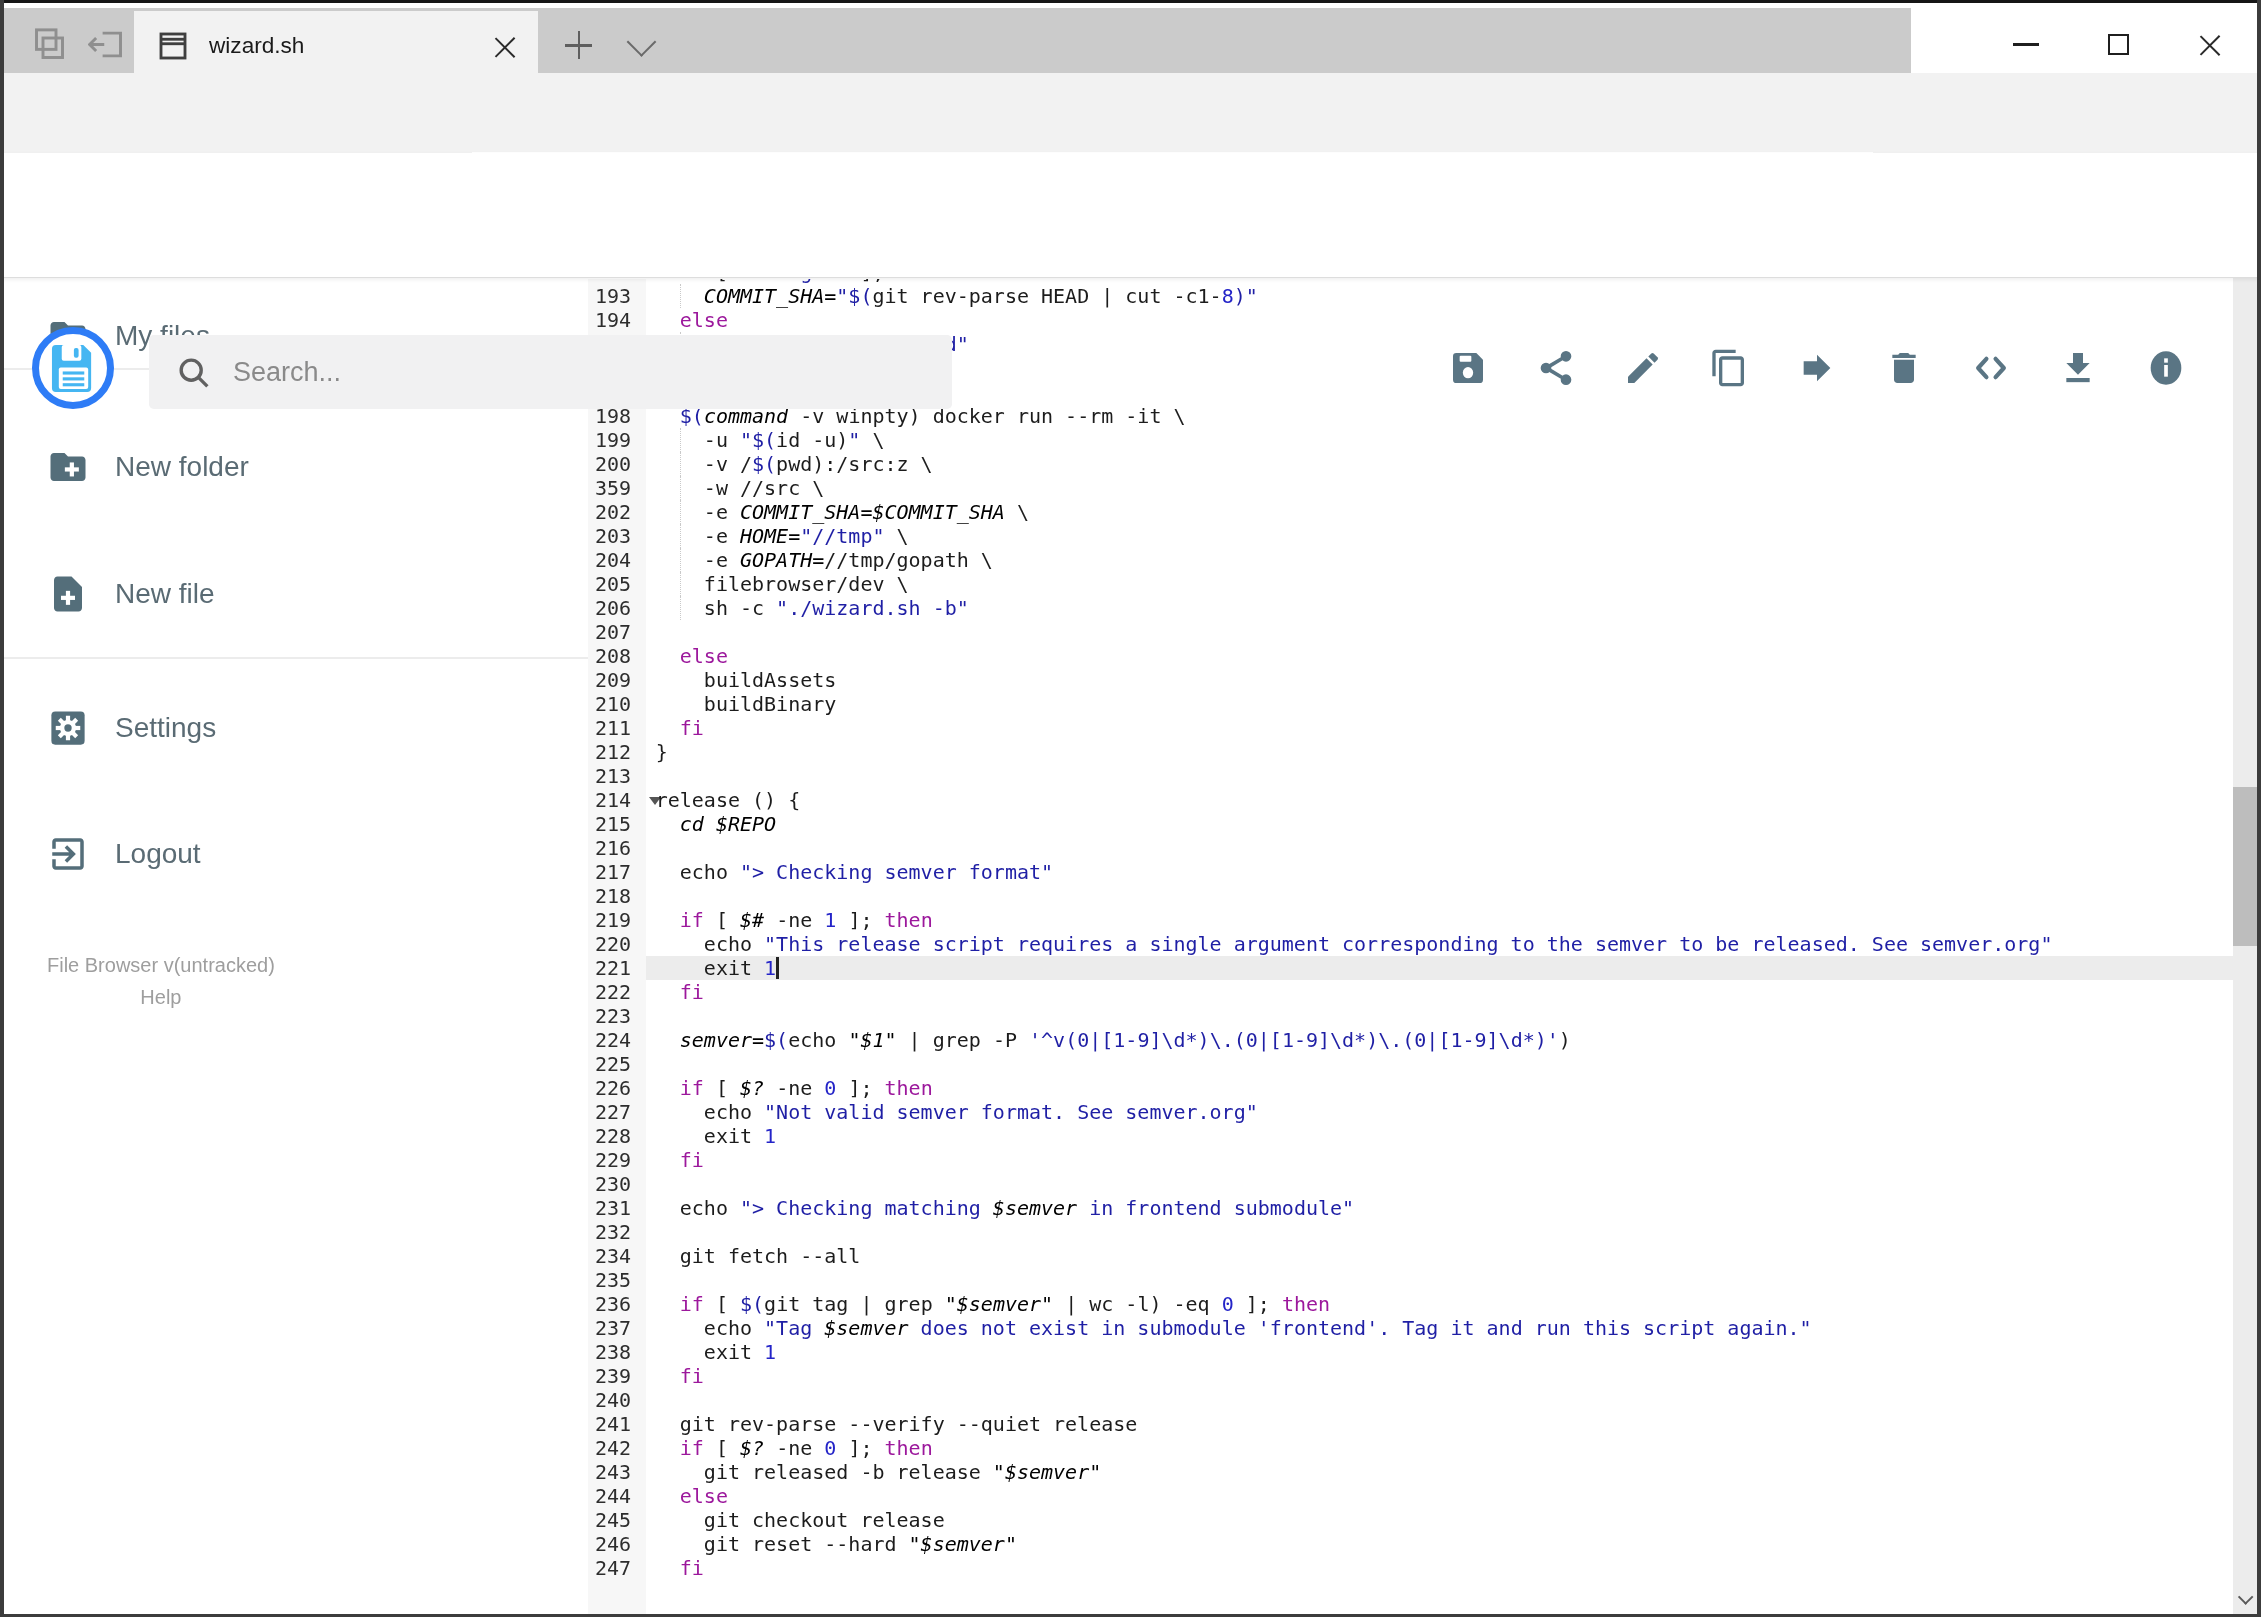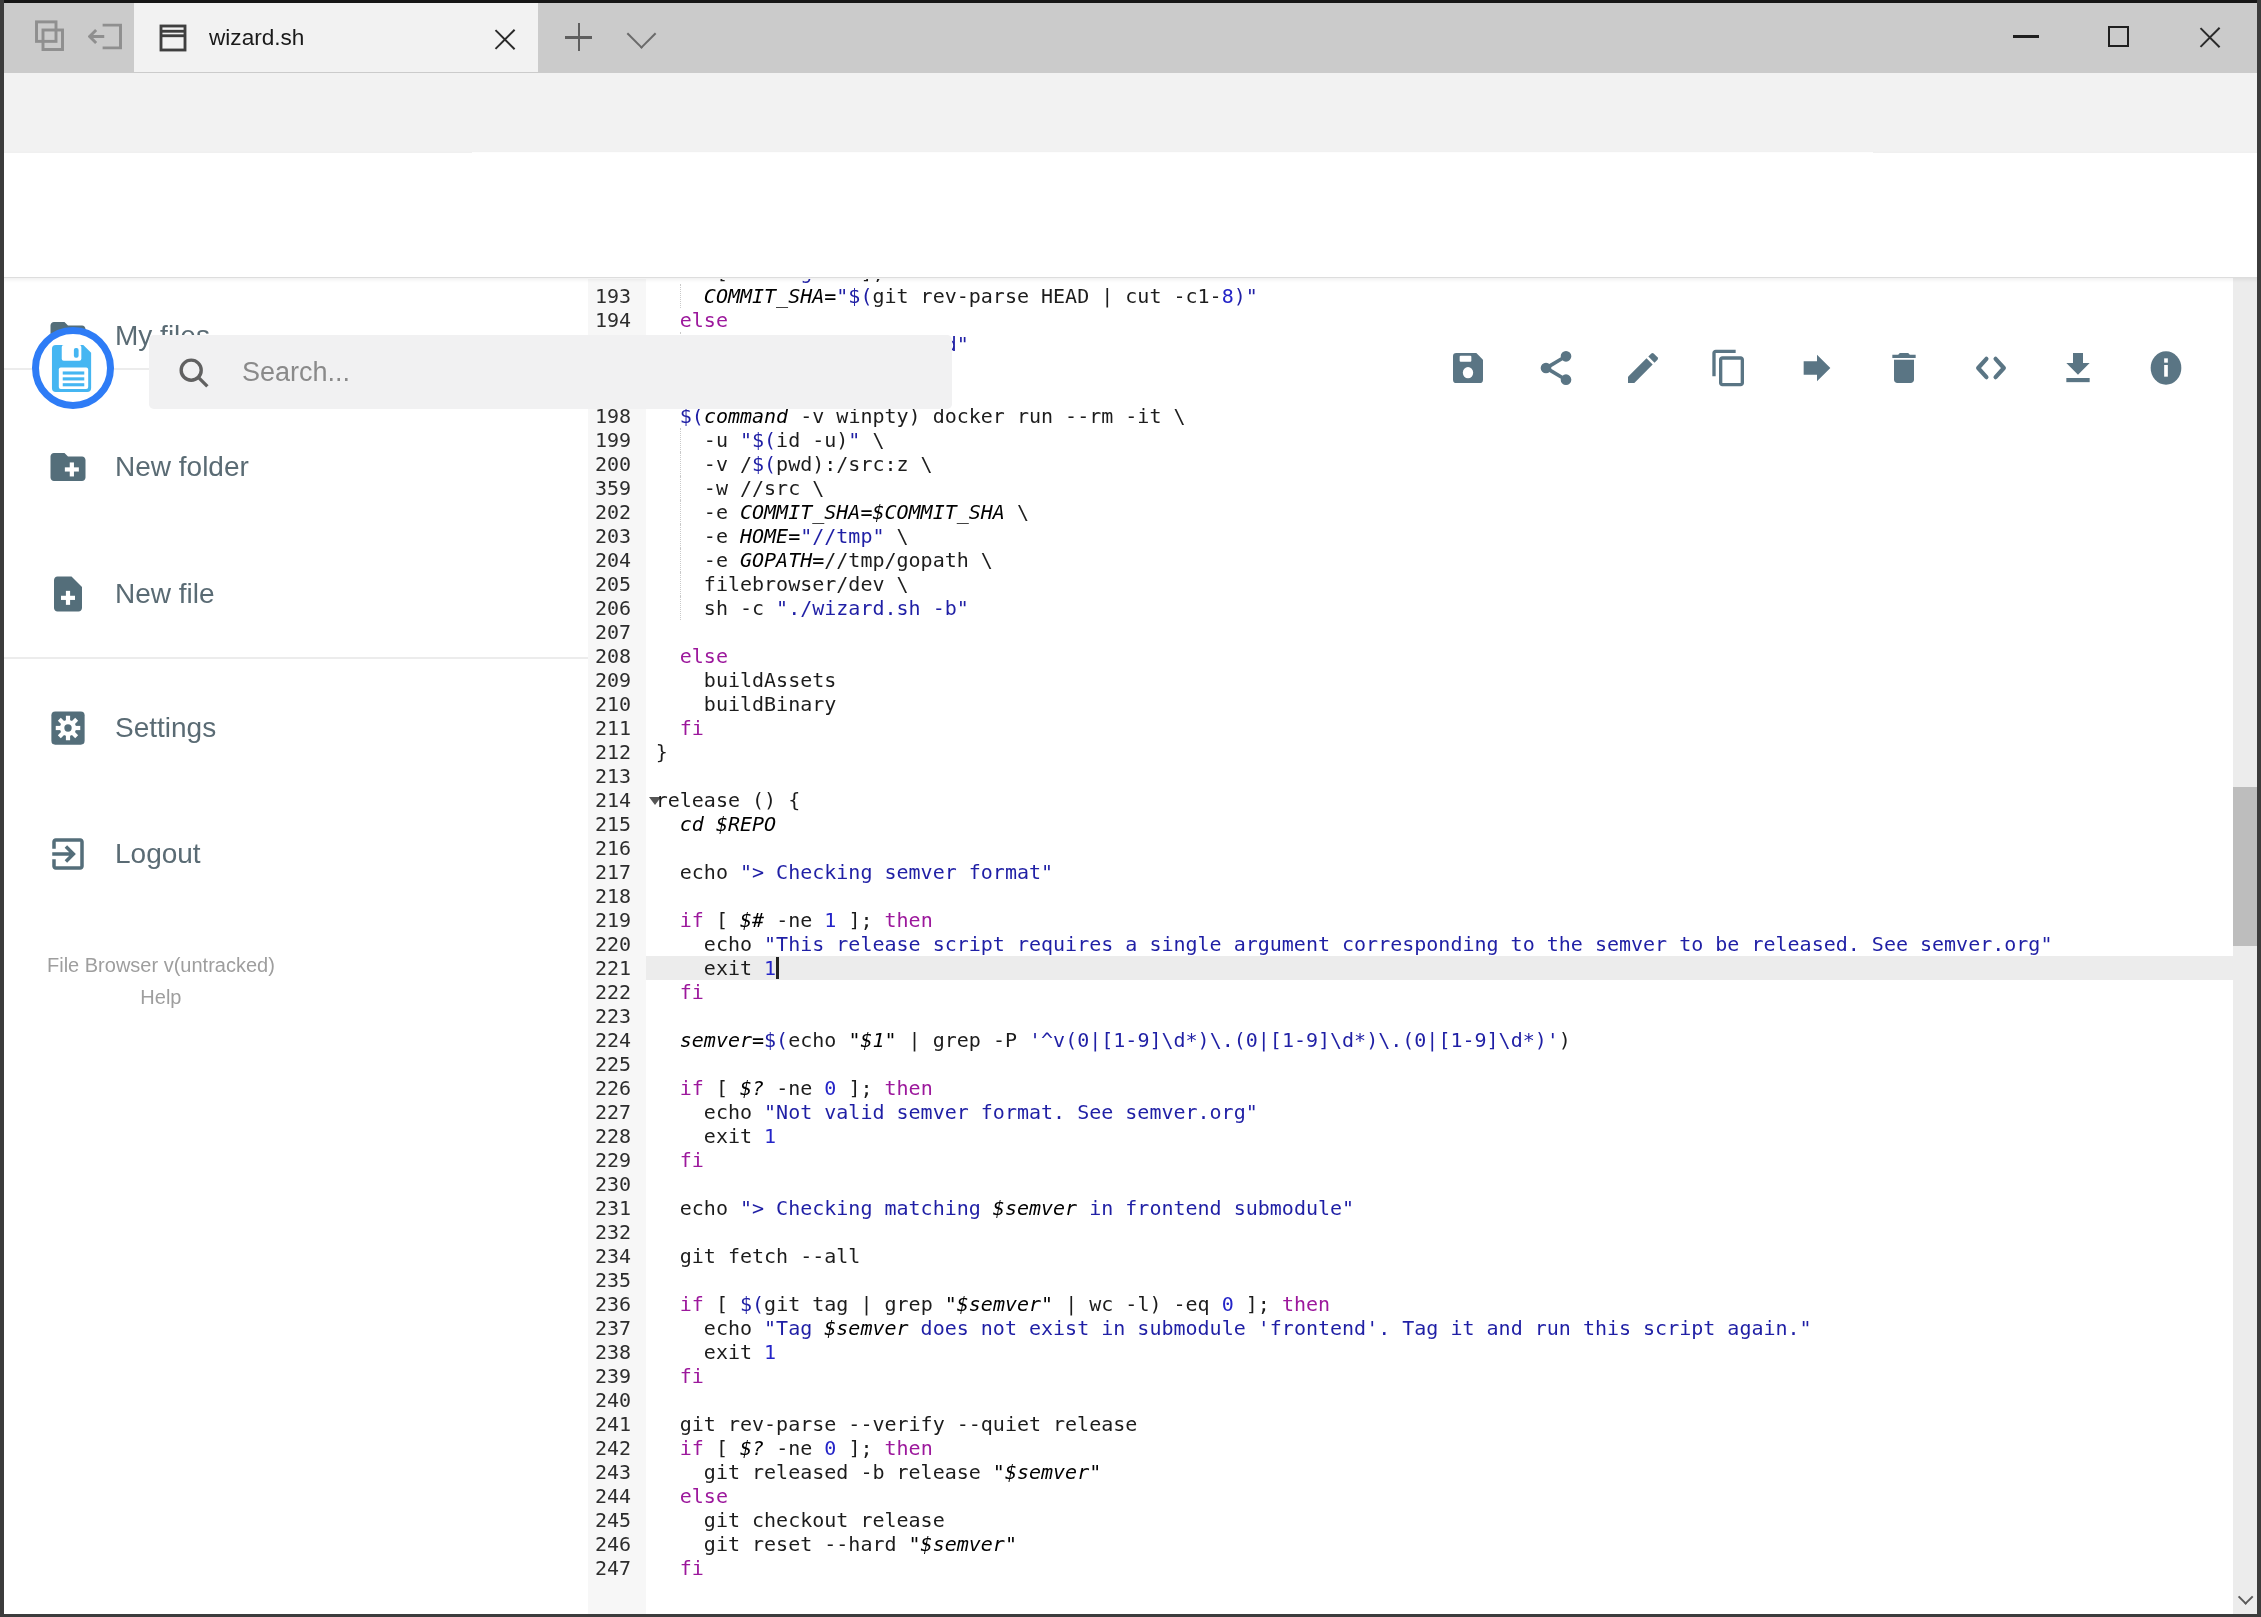--- a/index.html
+++ b/index.html
@@ -8,21 +8,21 @@
   #stage { position:absolute; left:0; top:0; width:2261px; height:1617px; background:#fff; }
 
   
   .win-border { position:absolute; background:#3c3c3c; z-index:50; }
   #border-top { left:0; top:0; width:2261px; height:3.2px; background:#161616; }
   #border-left { left:0; top:0; width:4px; height:1617px; }
   #border-right { left:2257px; top:0; width:4px; height:1617px; }
   #border-bottom { left:0; top:1614px; width:2261px; height:3.2px; }
 
   
-  #titlebar { position:absolute; left:0; top:0; width:2261px; height:73px; background:#cbcbcb; }
+  #titlebar { position:absolute; left:0; top:8px; width:1911px; height:73px; background:#cbcbcb; }
   .tb-btn { position:absolute; display:flex; align-items:center; justify-content:center; cursor:default; }
   #tab-preview-btn { left:22.6px; top:13px; width:53px; height:47px; }
   #set-aside-btn { left:81px; top:13px; width:53px; height:47px; }
   #browser-tab { position:absolute; left:134px; top:3.2px; width:404px; height:69px; background:#f2f2f2;
                  display:flex; align-items:center; }
   #tab-doc-icon { margin-left:21px; }
   #tab-title { margin-left:18px; font-size:22.6px; color:#1a1a1a; }
   #tab-close { position:absolute; right:14.5px; top:17px; width:37px; height:37px;
                display:flex; align-items:center; justify-content:center; }
   .x-glyph { position:relative; width:24px; height:24px; }
@@ -61,21 +61,21 @@
   .dots-glyph i { width:6.5px; height:6.5px; border-radius:50%; background:#3a3a3a; }
 
   
   #appheader { position:absolute; left:0; top:153px; width:2261px; height:125px; background:#fff;
                border-bottom:1.6px solid #ddd; box-shadow:0 2.4px 4.8px rgba(0,0,0,.08); z-index:5; }
   #app-logo { position:absolute; left:32px; top:174px; width:82px; height:82px; border-radius:50%;
               background:#fff; border:7.3px solid #2e7cf6; display:flex; align-items:center; justify-content:center; z-index:6;}
   #search-box { position:absolute; left:149px; top:182px; width:803px; height:74px; background:#f1f1f2;
                 border-radius:4.8px; display:flex; align-items:center; z-index:6; }
   #search-box svg { margin-left:26px; }
-  #search-input { border:none; outline:none; background:transparent; font-size:27px; margin-left:30px;
+  #search-input { border:none; outline:none; background:transparent; font-size:27px; margin-left:21px;
                   width:662px; color:#a21caf; font-family:"Liberation Sans",sans-serif; }
   #search-input::placeholder { color:#8a8a8a; opacity:1; }
   .toolbar-btn { position:absolute; top:183px; width:63px; height:63px; display:flex;
                  align-items:center; justify-content:center; border-radius:50%; z-index:6; }
 
   
   #sidebar { position:absolute; left:0; top:279px; width:588px; height:1338px; background:#fff; }
   .side-item { position:absolute; left:0; width:588px; height:81px; display:flex; align-items:center;
                padding-left:47px; cursor:default; }
   .side-item .lbl { margin-left:26px; font-size:28px; color:#5a6b74; }

